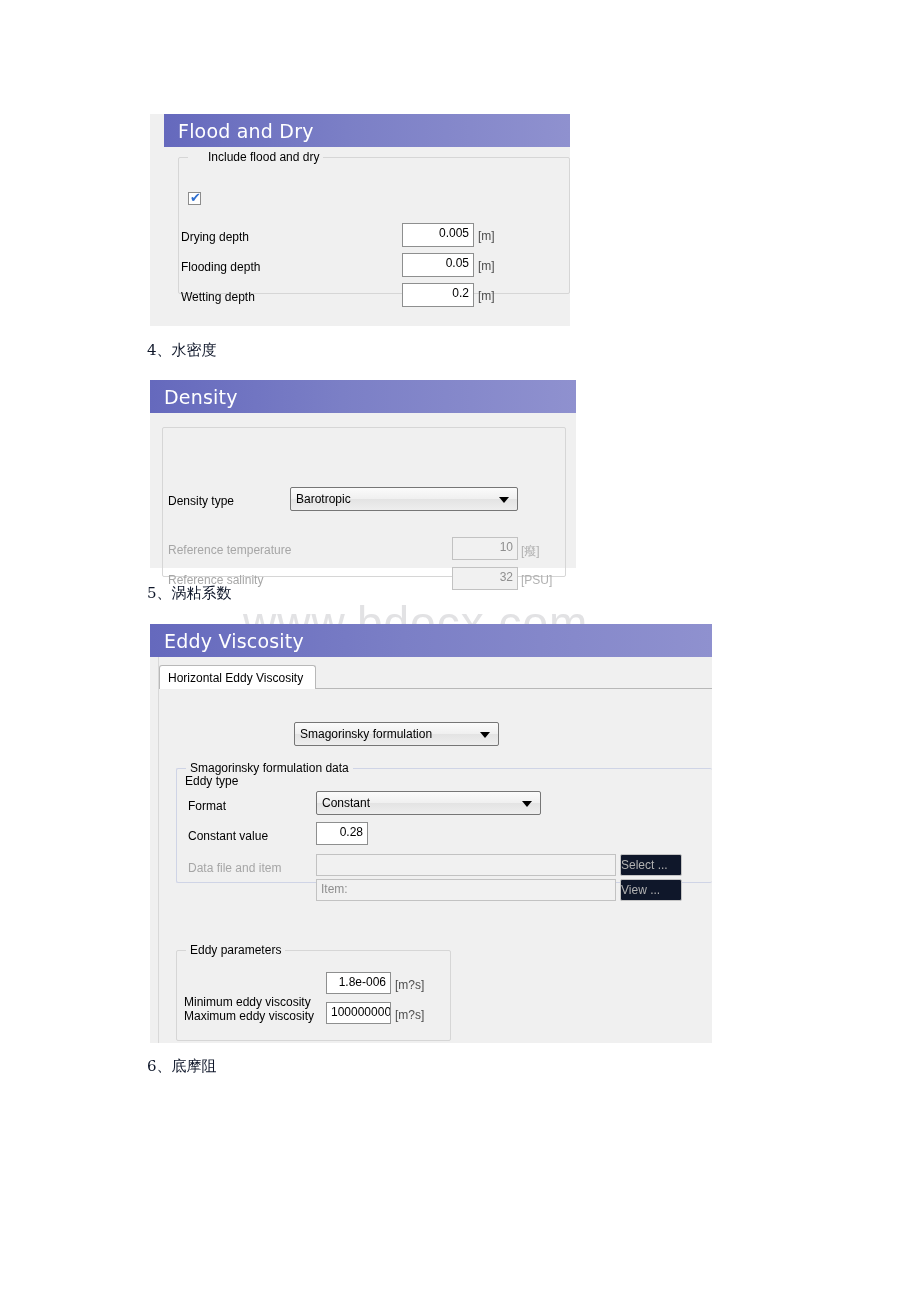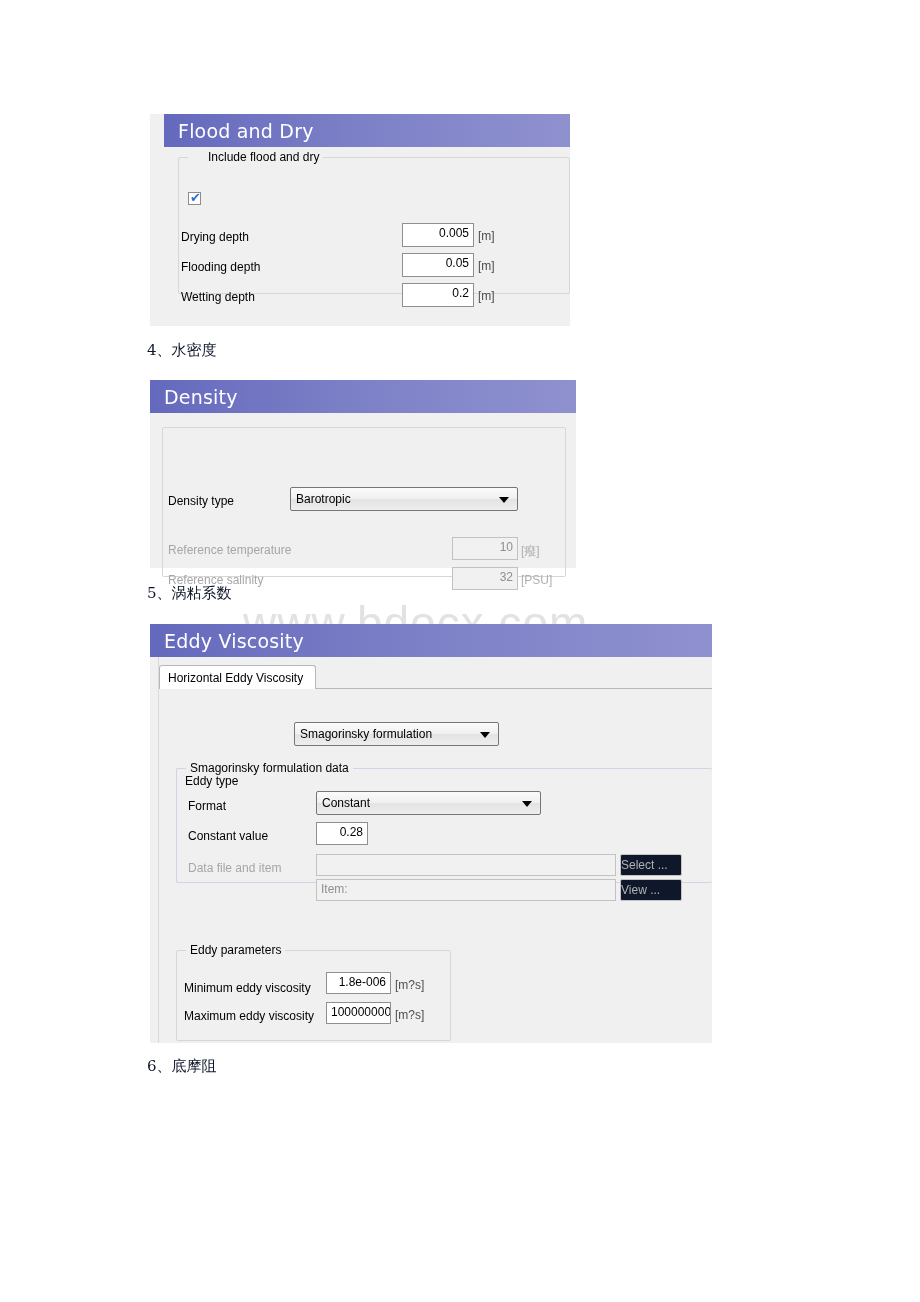--- a/index.html
+++ b/index.html
@@ -312,21 +312,21 @@
 
       <div class="txtbox dim left" style="left:166px; top:222px; width:300px; height:22px;">Item:</div>
       <div class="btn" style="left:470px; top:222px; width:62px; height:22px;">
         <span>View ...</span>
       </div>
 
       <div class="group" style="left:26px; top:293px; width:275px; height:91px;">
         <div class="group-title">Eddy parameters</div>
       </div>
 
-      <div class="lbl" style="left:34px; top:324px;">Minimum eddy viscosity</div>
+      <div class="lbl" style="left:34px; top:338px;">Minimum eddy viscosity</div>
       <div class="txtbox" style="left:176px; top:315px; width:65px; height:22px;">1.8e-006</div>
       <div class="units" style="left:245px; top:321px;">[m?s]</div>
 
       <div class="lbl" style="left:34px; top:352px;">Maximum eddy viscosity</div>
       <div class="txtbox" style="left:176px; top:345px; width:65px; height:22px;">100000000</div>
       <div class="units" style="left:245px; top:351px;">[m?s]</div>
 
     </div>
   </div>
 

